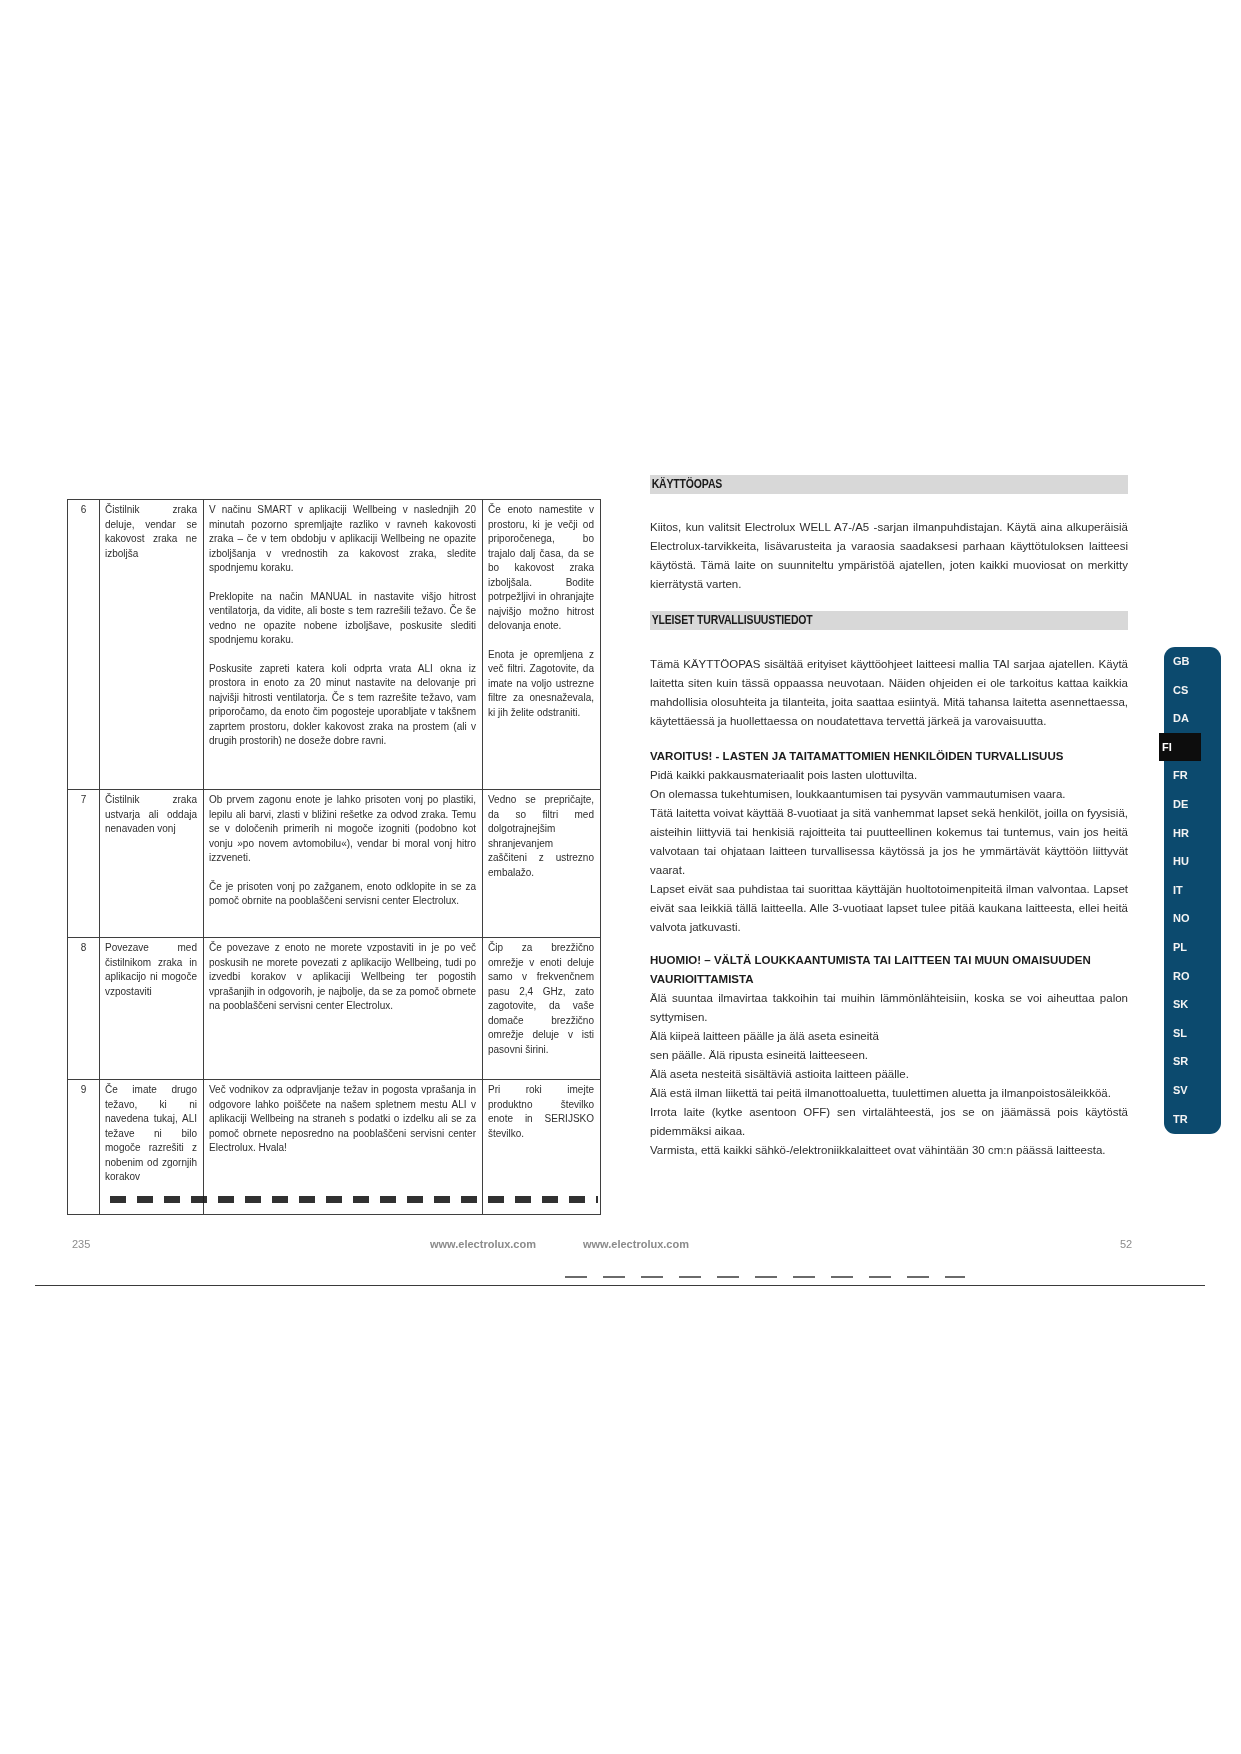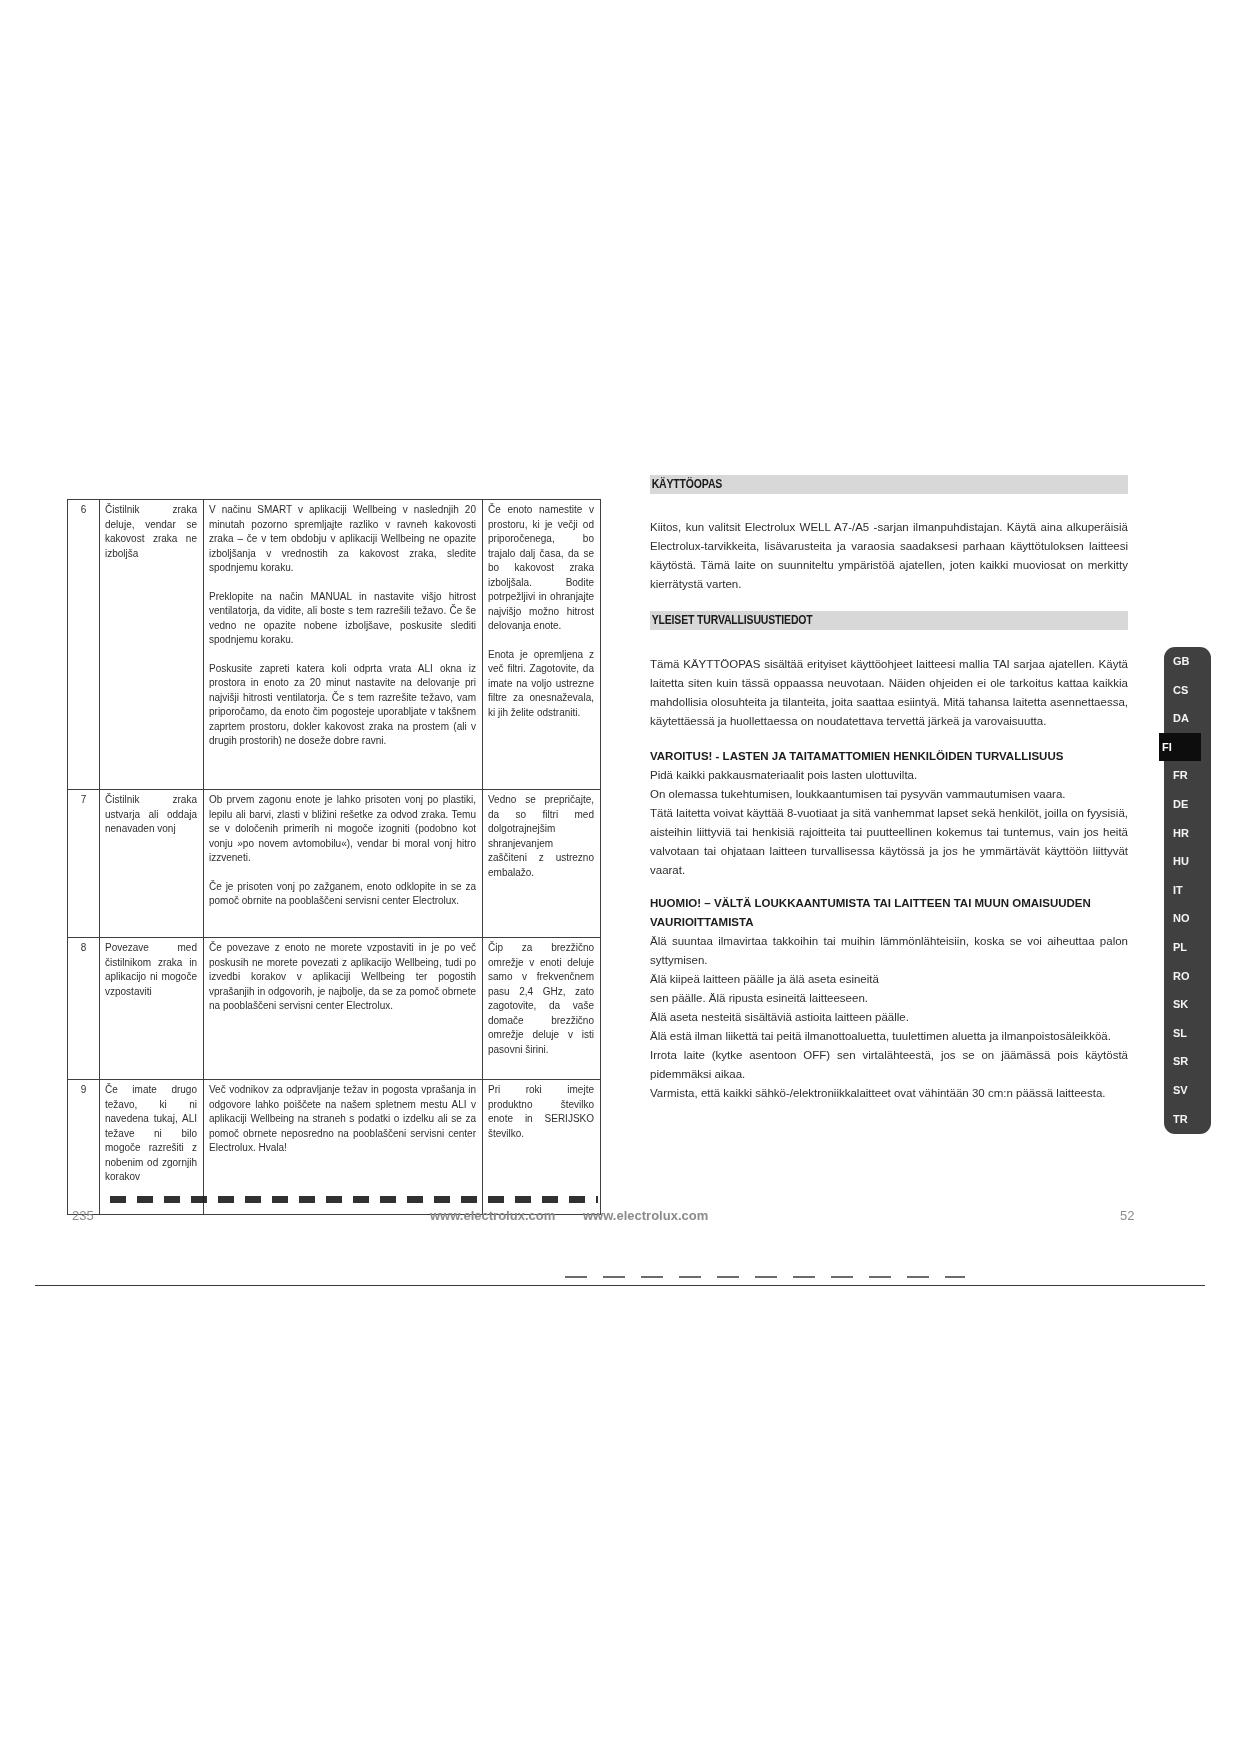--- a/index.html
+++ b/index.html
@@ -28,25 +28,25 @@
   .right-page{position:absolute;left:650px;top:475px;width:478px;font-size:11.5px;line-height:19px;color:#2e2e2e;}
   .hbar{height:19px;line-height:19px;background:#d8d8d8;font-weight:bold;font-size:12.5px;color:#1a1a1a;white-space:nowrap;}
   .hbar span{display:inline-block;transform:scaleX(0.84);transform-origin:0 50%;letter-spacing:-0.2px;padding-left:2px;}
   .intro{margin:24px 0 0 0;text-align:justify;}
   .hbar2{margin-top:17px;}
   .general{margin:25px 0 0 0;text-align:justify;}
   .subhead{margin:16px 0 0 0;font-weight:bold;color:#1c1c1c;text-align:left;}
   .subhead.caution{margin-top:14px;}
   .body-line{margin:0;text-align:justify;}
   
-  .lang-bar{position:absolute;left:1164px;top:647px;width:47px;height:487px;background:#404040;border-radius:11px;}
+  .lang-bar{position:absolute;left:1164px;top:647px;width:57px;height:487px;background:#0c4a6e;border-radius:11px;}
   .lang-item{height:28.6px;line-height:28.6px;padding-left:9px;font-size:11px;font-weight:bold;color:#f4f4f4;}
   .lang-item.selected{background:#0d0d0d;margin-left:-5px;padding-left:3px;width:39px;color:#ffffff;}
   
-  .footer-item{position:absolute;top:1208px;font-size:13px;color:#8b8b8b;}
+  .footer-item{position:absolute;top:1238px;font-size:11px;color:#8b8b8b;}
   .footer-url{font-weight:bold;}
   #f-left-num{left:72px;}
   #f-left-url{left:430px;}
   #f-right-url{left:583px;}
   #f-right-num{left:1120px;}
   
   .artifact-dashes{
     position:absolute;left:110px;top:1196px;width:488px;height:7px;
     background:repeating-linear-gradient(90deg,#1a1a1a 0 16px,transparent 16px 27px);
     opacity:.9;
@@ -119,20 +119,21 @@
 
   <div class="right-page">
     <div class="hbar"><span>KÄYTTÖOPAS</span></div>
     <p class="intro">Kiitos, kun valitsit Electrolux WELL A7-/A5 -sarjan ilmanpuhdistajan. Käytä aina alkuperäisiä Electrolux-tarvikkeita, lisävarusteita ja varaosia saadaksesi parhaan käyttötuloksen laitteesi käytöstä. Tämä laite on suunniteltu ympäristöä ajatellen, joten kaikki muoviosat on merkitty kierrätystä varten.</p>
     <div class="hbar hbar2"><span>YLEISET TURVALLISUUSTIEDOT</span></div>
     <p class="general">Tämä KÄYTTÖOPAS sisältää erityiset käyttöohjeet laitteesi mallia TAI sarjaa ajatellen. Käytä laitetta siten kuin tässä oppaassa neuvotaan. Näiden ohjeiden ei ole tarkoitus kattaa kaikkia mahdollisia olosuhteita ja tilanteita, joita saattaa esiintyä. Mitä tahansa laitetta asennettaessa, käytettäessä ja huollettaessa on noudatettava tervettä järkeä ja varovaisuutta.</p>
     <p class="subhead">VAROITUS! - LASTEN JA TAITAMATTOMIEN HENKILÖIDEN TURVALLISUUS</p>
     <p class="body-line">Pidä kaikki pakkausmateriaalit pois lasten ulottuvilta.</p>
     <p class="body-line">On olemassa tukehtumisen, loukkaantumisen tai pysyvän vammautumisen vaara.</p>
     <p class="body-line">Tätä laitetta voivat käyttää 8-vuotiaat ja sitä vanhemmat lapset sekä henkilöt, joilla on fyysisiä, aisteihin liittyviä tai henkisiä rajoitteita tai puutteellinen kokemus tai tuntemus, vain jos heitä valvotaan tai ohjataan laitteen turvallisessa käytössä ja jos he ymmärtävät käyttöön liittyvät vaarat.</p>
+    <p class="body-line">Lapset eivät saa puhdistaa tai suorittaa käyttäjän huoltotoimenpiteitä ilman valvontaa. Lapset eivät saa leikkiä tällä laitteella. Alle 3-vuotiaat lapset tulee pitää kaukana laitteesta, ellei heitä valvota jatkuvasti.</p>
     <p class="subhead caution">HUOMIO! – VÄLTÄ LOUKKAANTUMISTA TAI LAITTEEN TAI MUUN OMAISUUDEN VAURIOITTAMISTA</p>
     <p class="body-line">Älä suuntaa ilmavirtaa takkoihin tai muihin lämmönlähteisiin, koska se voi aiheuttaa palon syttymisen.</p>
     <p class="body-line">Älä kiipeä laitteen päälle ja älä aseta esineitä</p>
     <p class="body-line">sen päälle. Älä ripusta esineitä laitteeseen.</p>
     <p class="body-line">Älä aseta nesteitä sisältäviä astioita laitteen päälle.</p>
     <p class="body-line">Älä estä ilman liikettä tai peitä ilmanottoaluetta, tuulettimen aluetta ja ilmanpoistosäleikköä.</p>
     <p class="body-line">Irrota laite (kytke asentoon OFF) sen virtalähteestä, jos se on jäämässä pois käytöstä pidemmäksi aikaa.</p>
     <p class="body-line">Varmista, että kaikki sähkö-/elektroniikkalaitteet ovat vähintään 30 cm:n päässä laitteesta.</p>
   </div>
 

